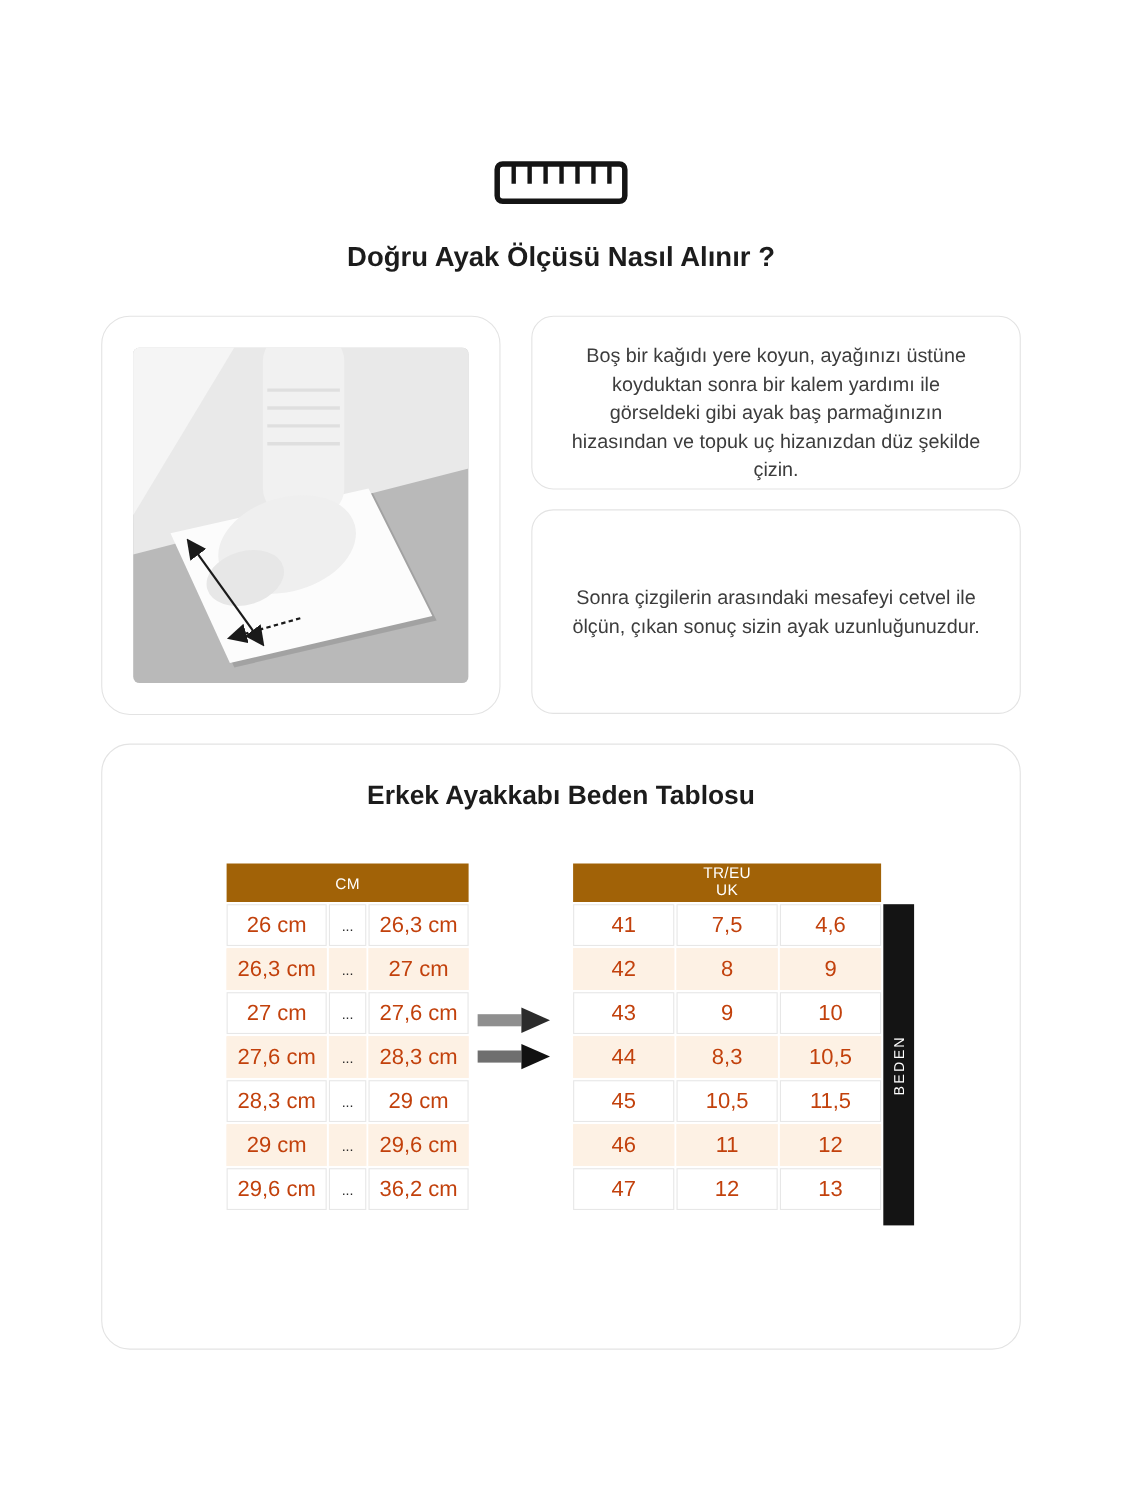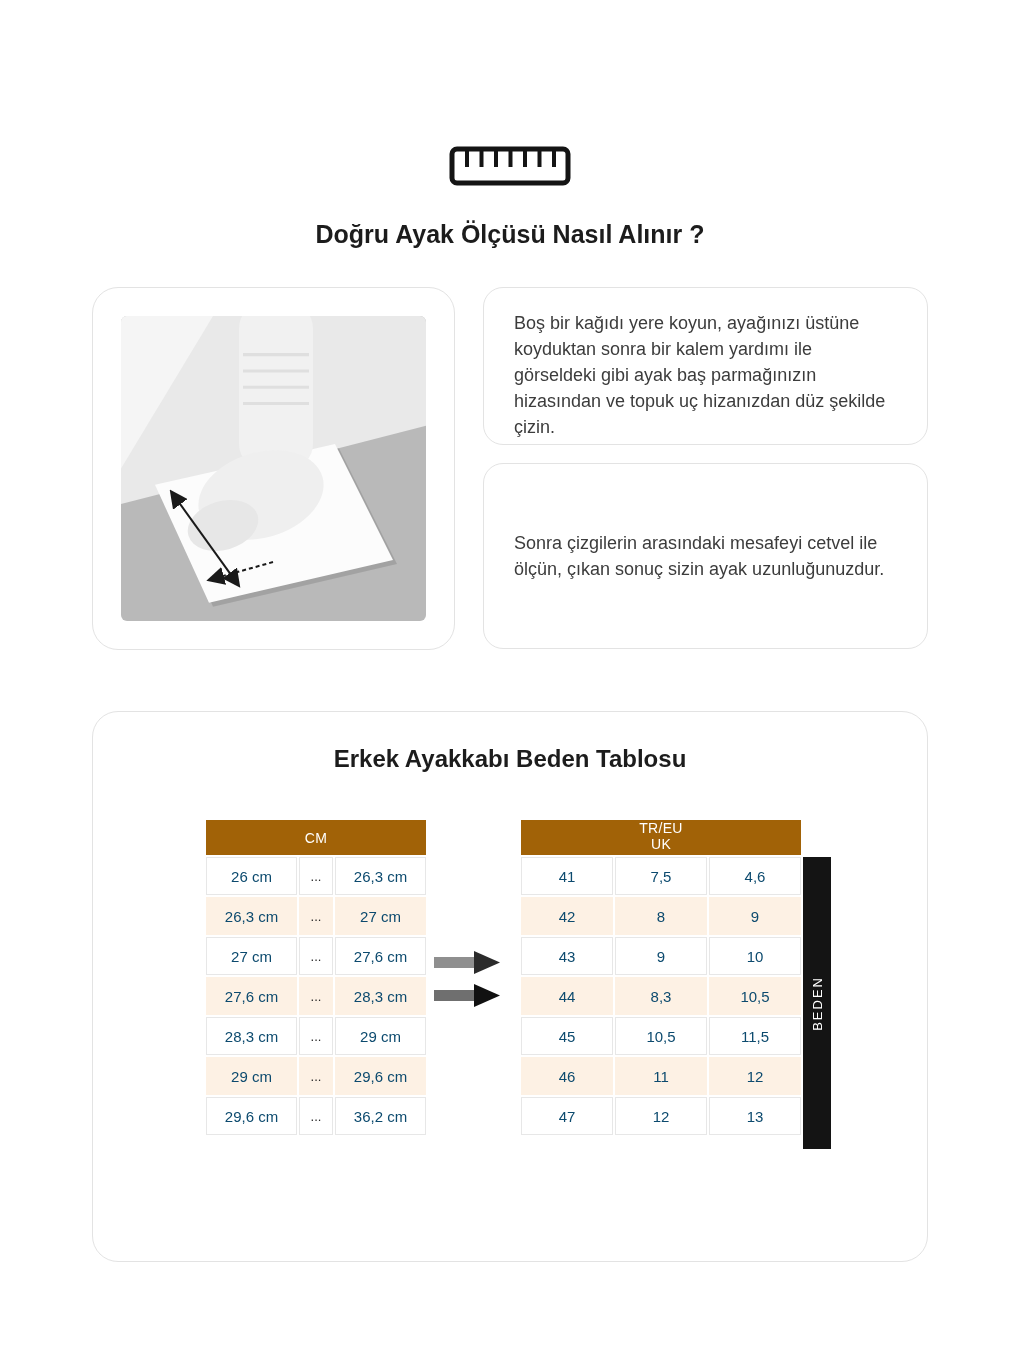--- a/index.html
+++ b/index.html
@@ -13,44 +13,44 @@
   .page-title { position:absolute; top:220px; left:0; width:100%; text-align:center;
     font-size:25px; font-weight:700; color:#1c1c1c; margin:0; }
 
   
   .measure-row { position:absolute; top:287px; left:92px; width:836px; display:flex; }
   .photo-card { width:363px; height:363px; border:1.5px solid #e3e3e3; border-radius:26px;
     padding:28px; flex:none; background:#fff; }
   .photo-card svg { width:100%; height:100%; display:block; border-radius:6px; }
   .instructions { margin-left:28px; width:457px; display:flex; flex-direction:column; }
   .instruction-box { border:1.5px solid #e3e3e3; border-radius:20px; background:#fff;
-    color:#3c3c3c; font-size:18px; line-height:1.45; }
+    color:#3c3c3c; font-size:18px; line-height:1.45;text-align:center; }
   .box-1 { height:158px; padding:22px 30px 0 30px; }
   .box-2 { height:186px; margin-top:18px; padding:12px 30px; display:flex; align-items:center; }
   .instruction-box p { margin:0; }
 
   
-  .size-card { position:absolute; top:711px; left:92px; width:836px; height:551px;
+  .size-card { position:absolute; top:676px; left:92px; width:836px; height:551px;
     border:1.5px solid #e3e3e3; border-radius:26px; background:#fff; }
   .size-title { position:absolute; top:33px; left:0; width:100%; text-align:center;
     font-size:24px; font-weight:700; color:#1c1c1c; margin:0; }
 
   .cm-table { position:absolute; left:113px; top:108px; width:220px; }
   .size-table { position:absolute; left:428px; top:108px; width:280px; }
 
   .t-header { height:35px; background:#a16207; color:#ffffff; display:flex; align-items:center;
     justify-content:center; font-size:14px; letter-spacing:0.3px; }
   .size-header { display:grid; grid-template-columns:1fr; align-items:center; }
   .size-header span { text-align:center; }
 
   .t-row { display:grid; gap:2px; margin-top:2px; }
   .cm-row { grid-template-columns:1fr 34px 1fr; }
   .size-row { grid-template-columns:1fr 1fr 1fr; }
   .cell { height:38px; display:flex; align-items:center; justify-content:center;
-    font-size:15px; color:#0c4a6e; background:#ffffff; border:1px solid #e7e7e7; }
+    font-size:20px; color:#c2410c; background:#ffffff; border:1px solid #e7e7e7; }
   .cell.sep { font-size:13px; color:#2a2a2a; }
   .row-alt .cell { background:#fdf1e4; border-color:#fdf1e4; }
 
   .arrows { position:absolute; left:341px; top:238px; width:70px; height:60px; }
 
   .beden-bar { position:absolute; left:710px; top:145px; width:28px; height:292px;
     background:#141414; display:flex; align-items:center; justify-content:center; }
   .beden-bar span { writing-mode:vertical-rl; transform:rotate(180deg); color:#ffffff;
     font-size:13px; letter-spacing:2px; }
 </style>

